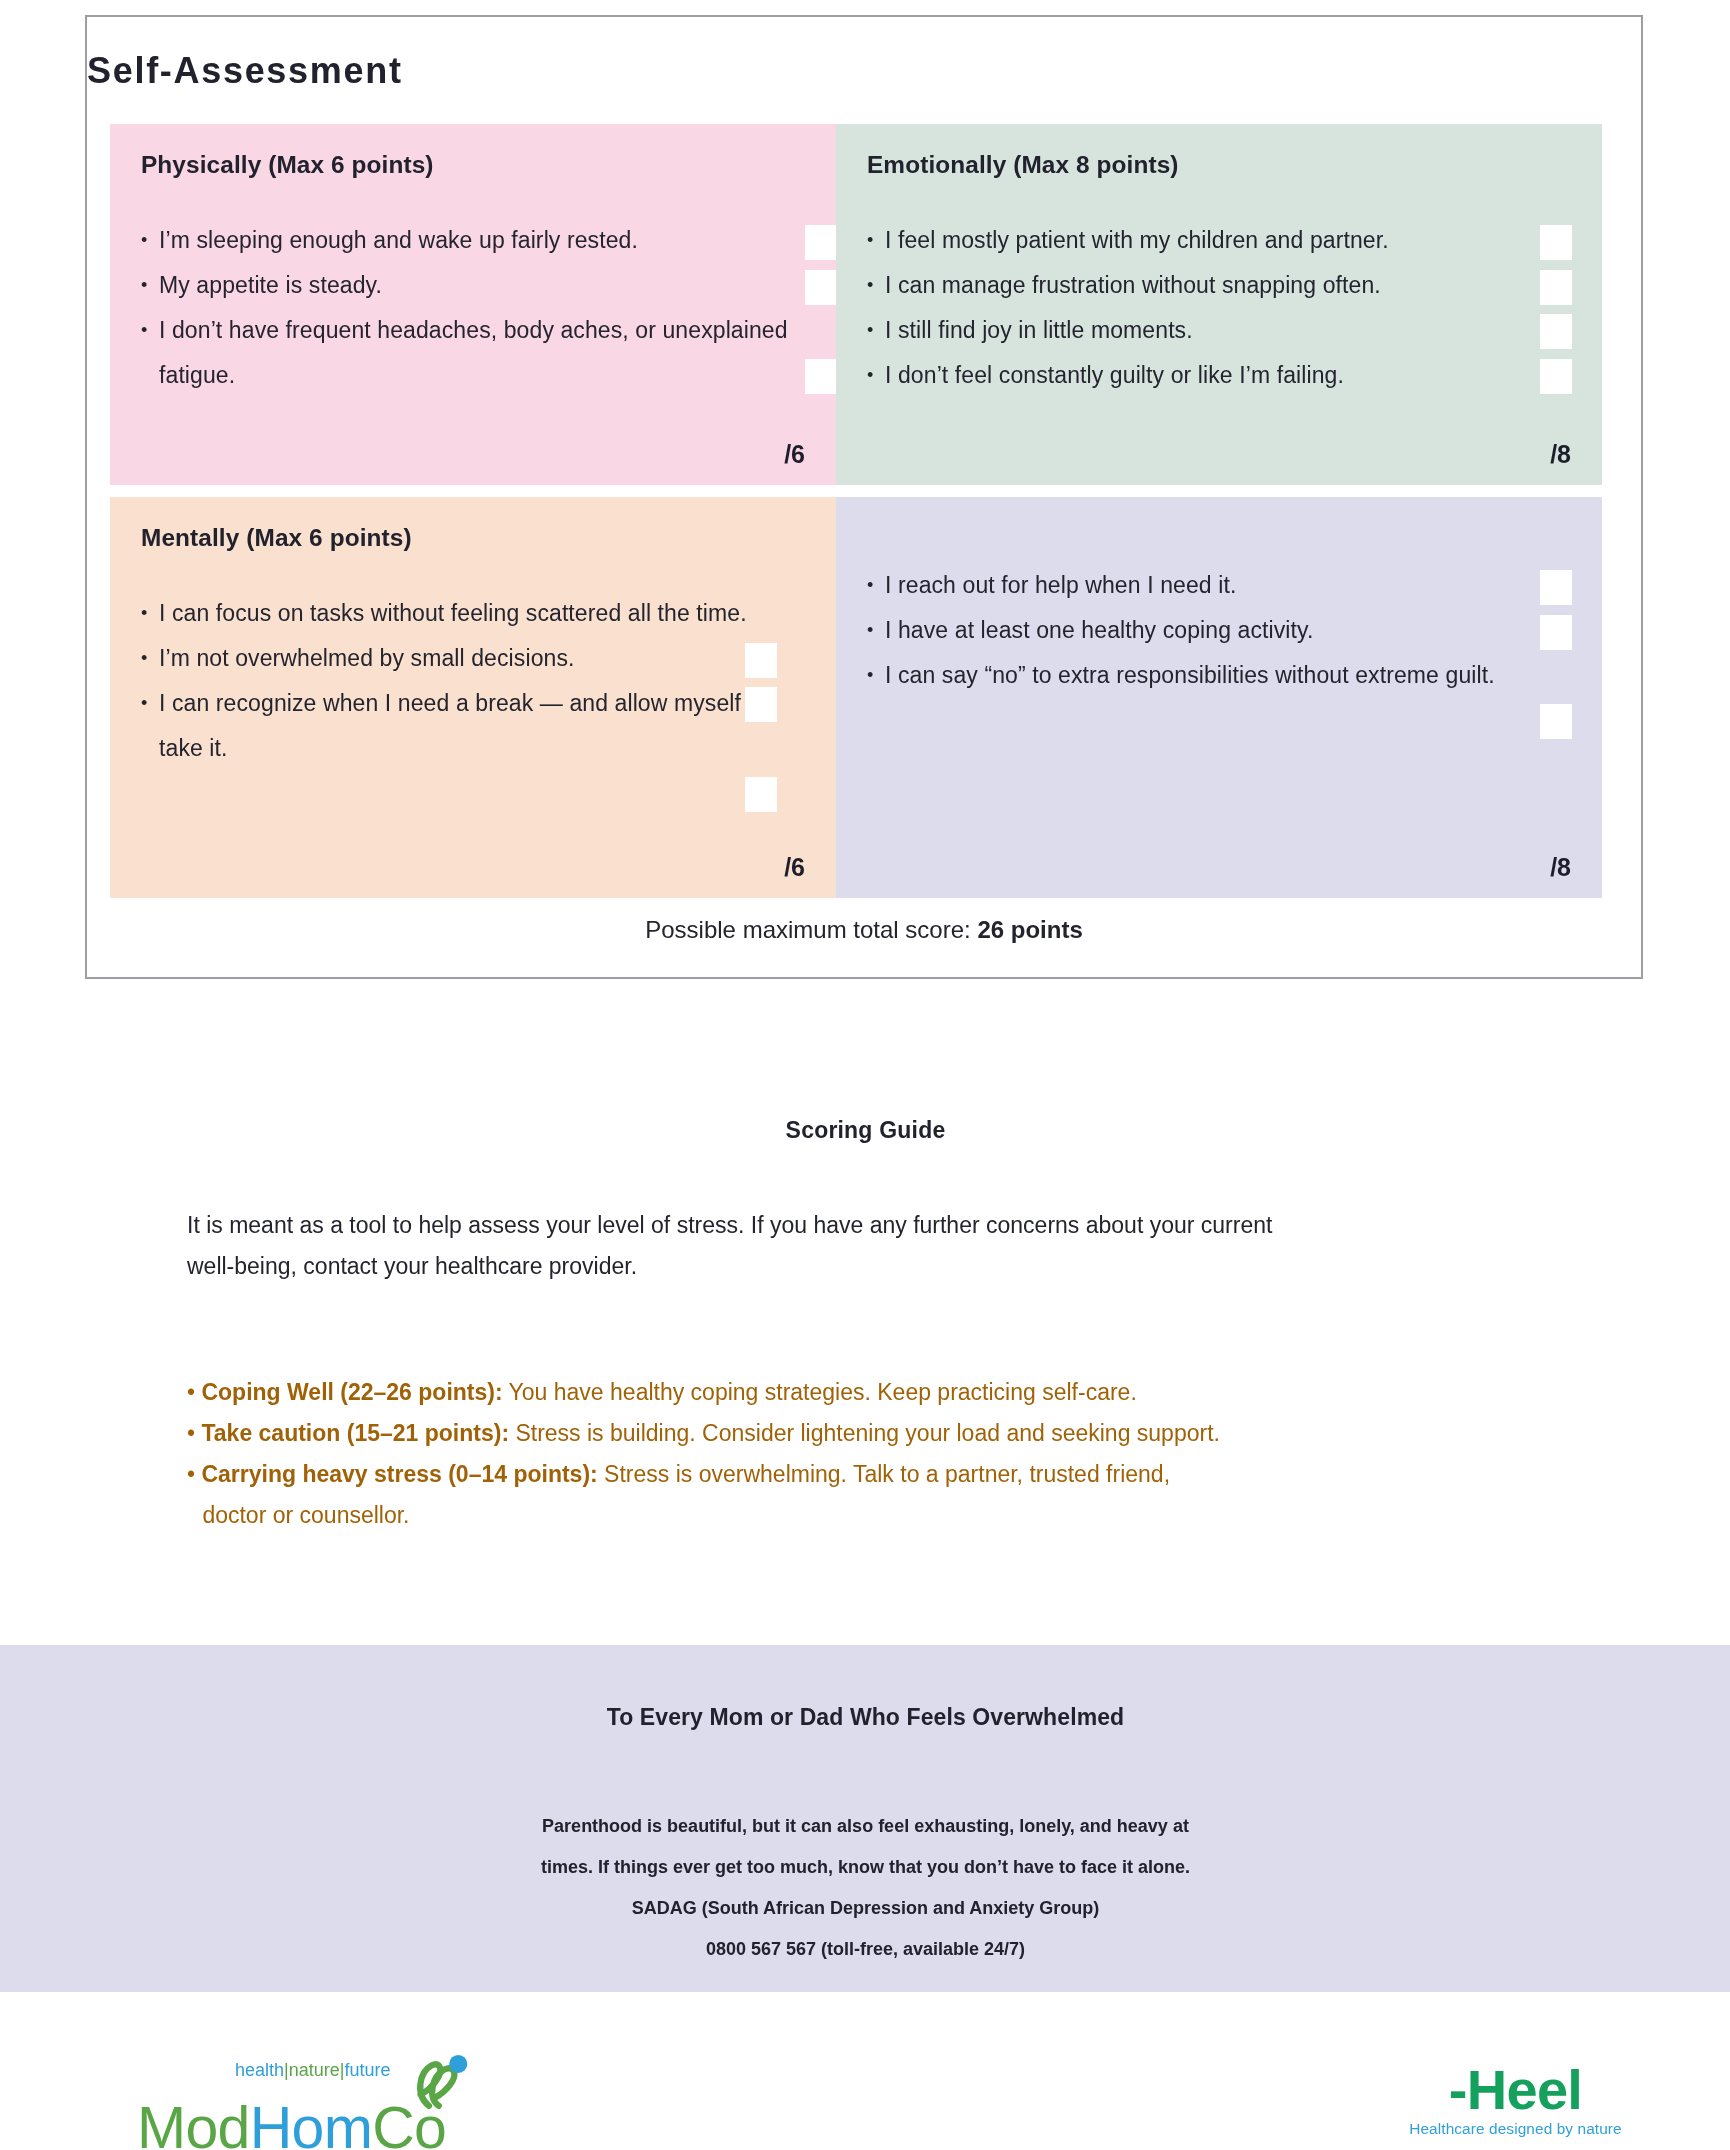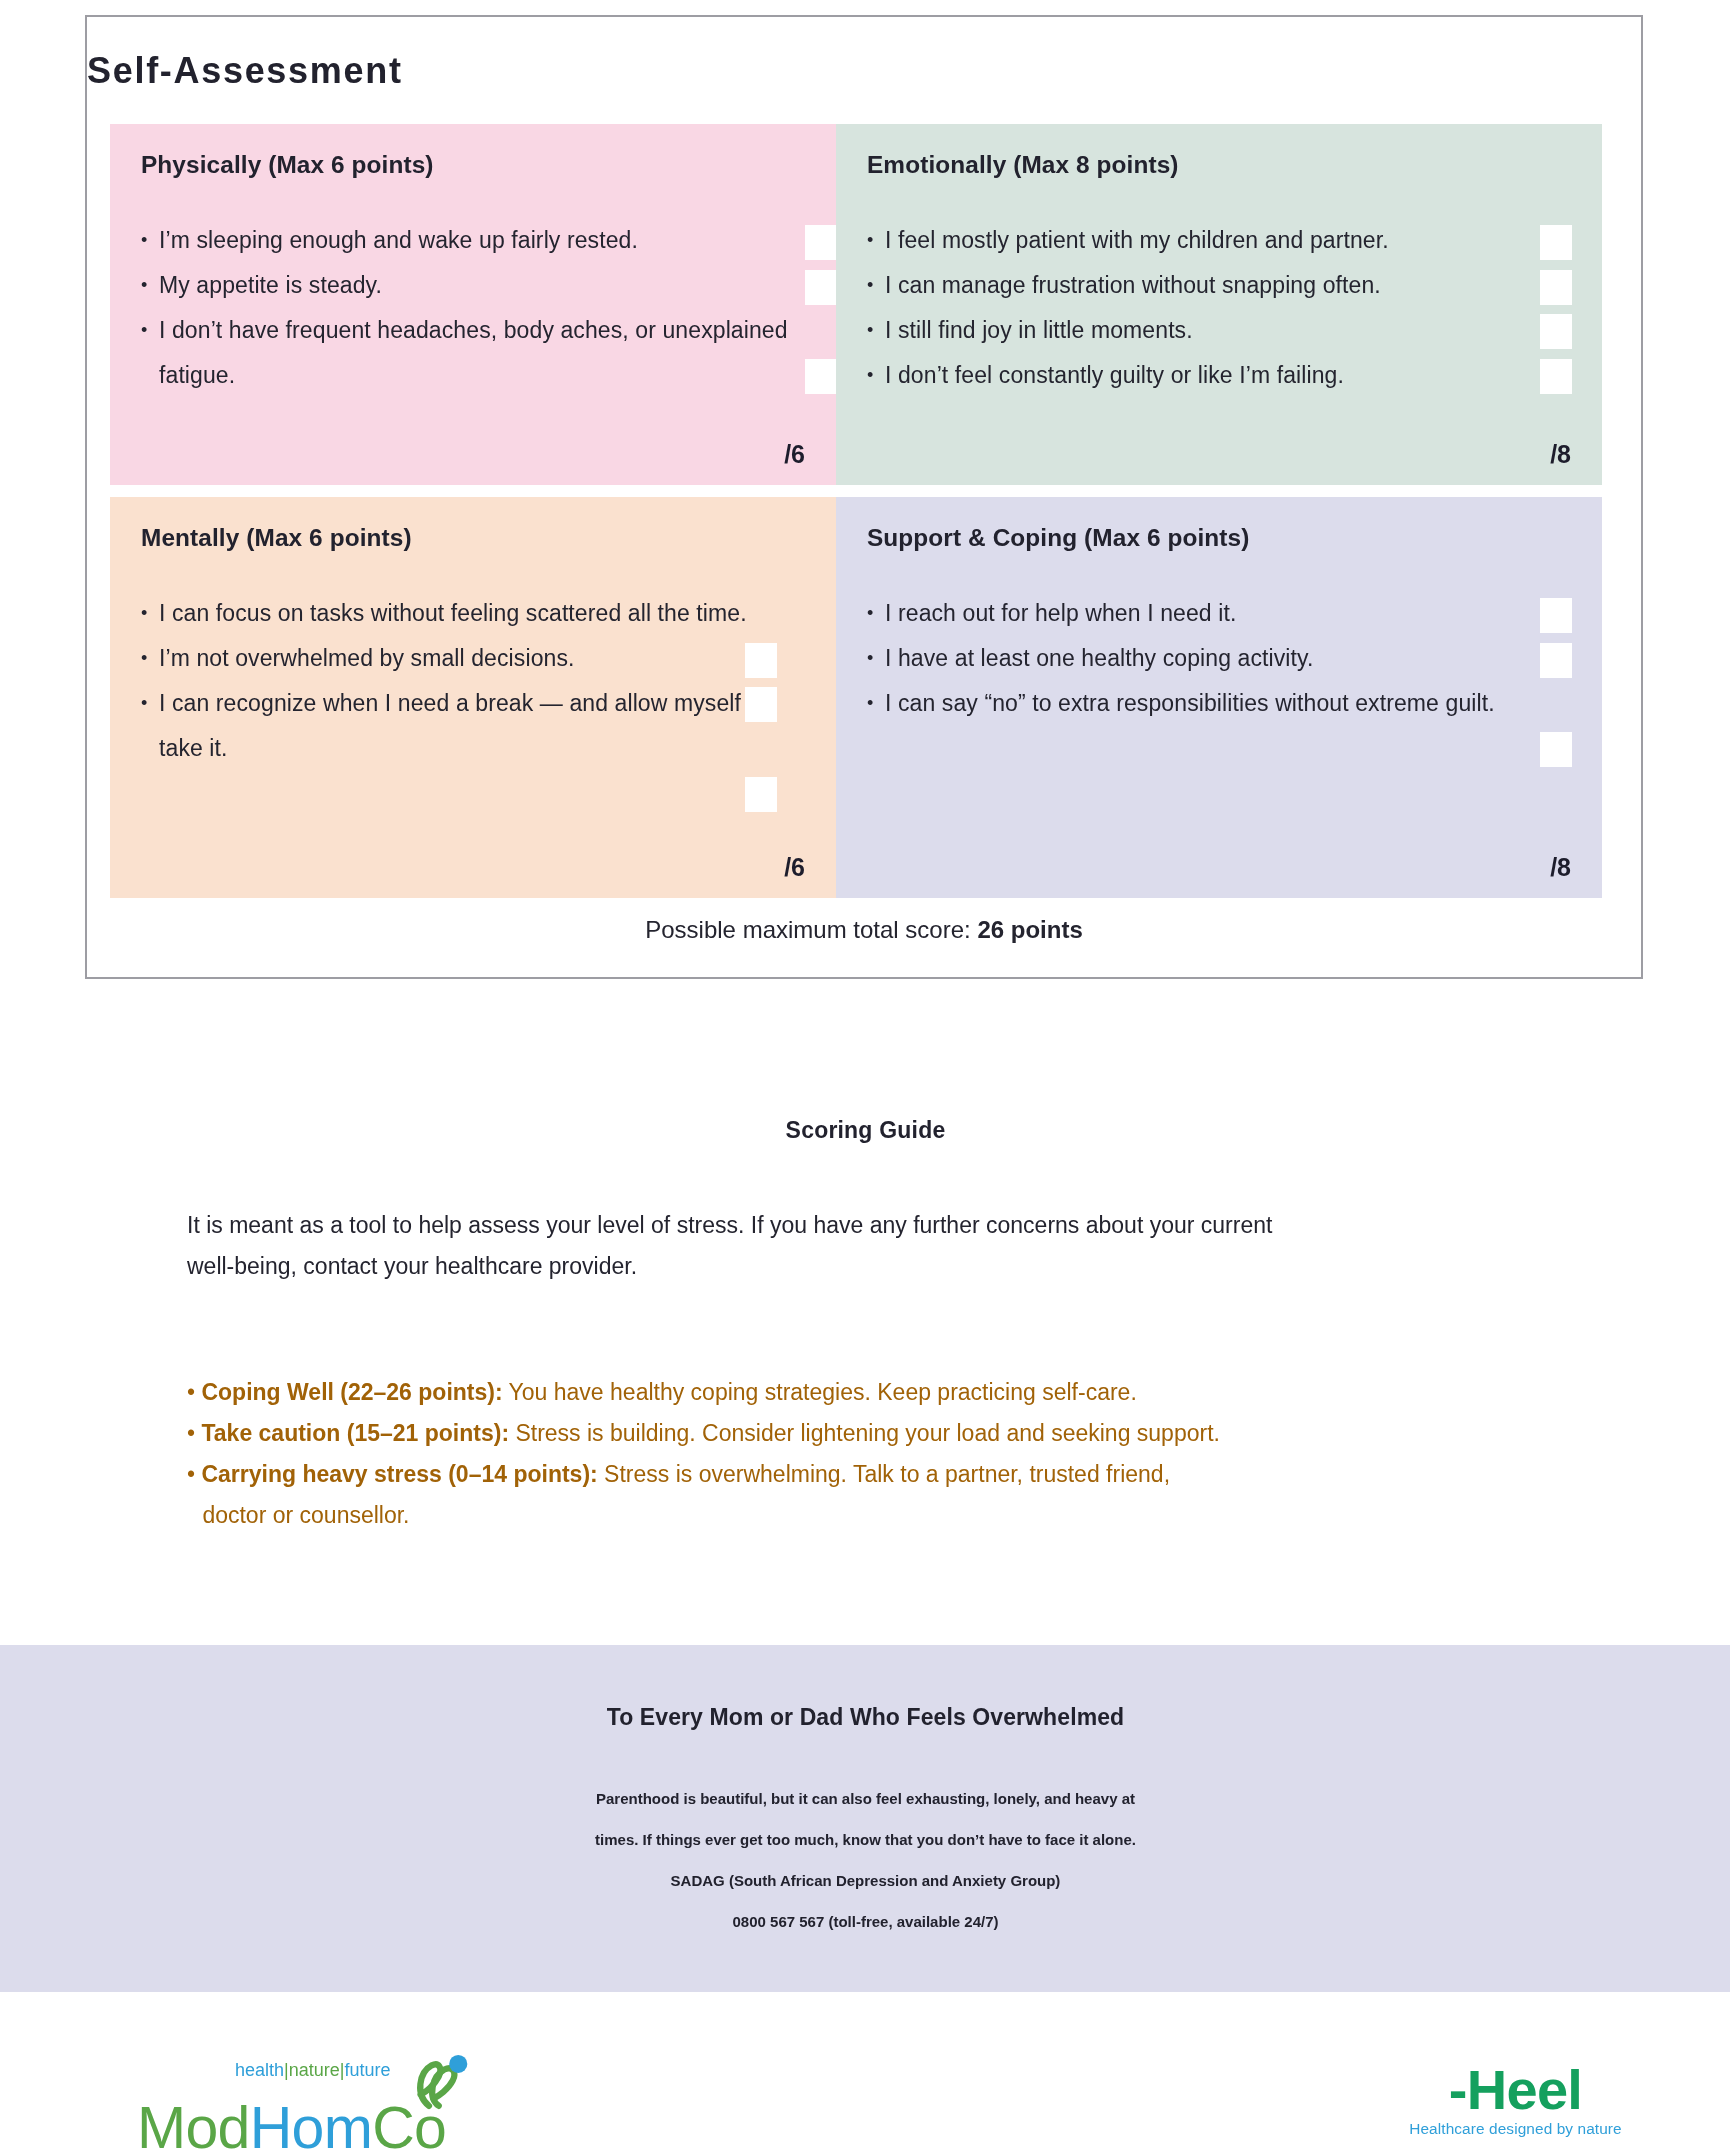--- a/index.html
+++ b/index.html
@@ -138,22 +138,22 @@
     text-align: center;
     color: #22222e;
   }
   .band-title {
     margin-top: 59px;
     font-size: 23px;
     font-weight: 700;
     letter-spacing: 0.1px;
   }
   .band-body {
-    margin-top: 47px;
-    font-size: 15px;
+    margin-top: 75px;
+    font-size: 18px;
     font-weight: 700;
     line-height: 41px;
   }
 
   
   .logo-modhomco {
     position: absolute;
     left: 137px; top: 2060px;
     width: 335px; height: 91px;
   }
@@ -289,21 +289,20 @@
             <div class="checkbox-col" style="left:604px;top:0;width:32px;height:293px;">
               <span class="checkbox" style="top:52px;"></span>
               <span class="checkbox" style="top:96px;"></span>
               <span class="checkbox" style="top:186px;"></span>
             </div>
           </div>
           <div class="score-line" style="right:31px;bottom:16.7px;">/6</div>
         </div>
 
         <div class="card lavender">
-          <div class="card-title">Support &amp; Coping (Max 6 points)</div>
           <div class="card-body">
             <ul class="item-list">
               <li class="item">
                 <span class="bullet">•</span>
                 <span class="item-text">I reach out for help when I need it.</span>
               </li>
               <li class="item">
                 <span class="bullet">•</span>
                 <span class="item-text">I have at least one healthy coping activity.</span>
               </li>

